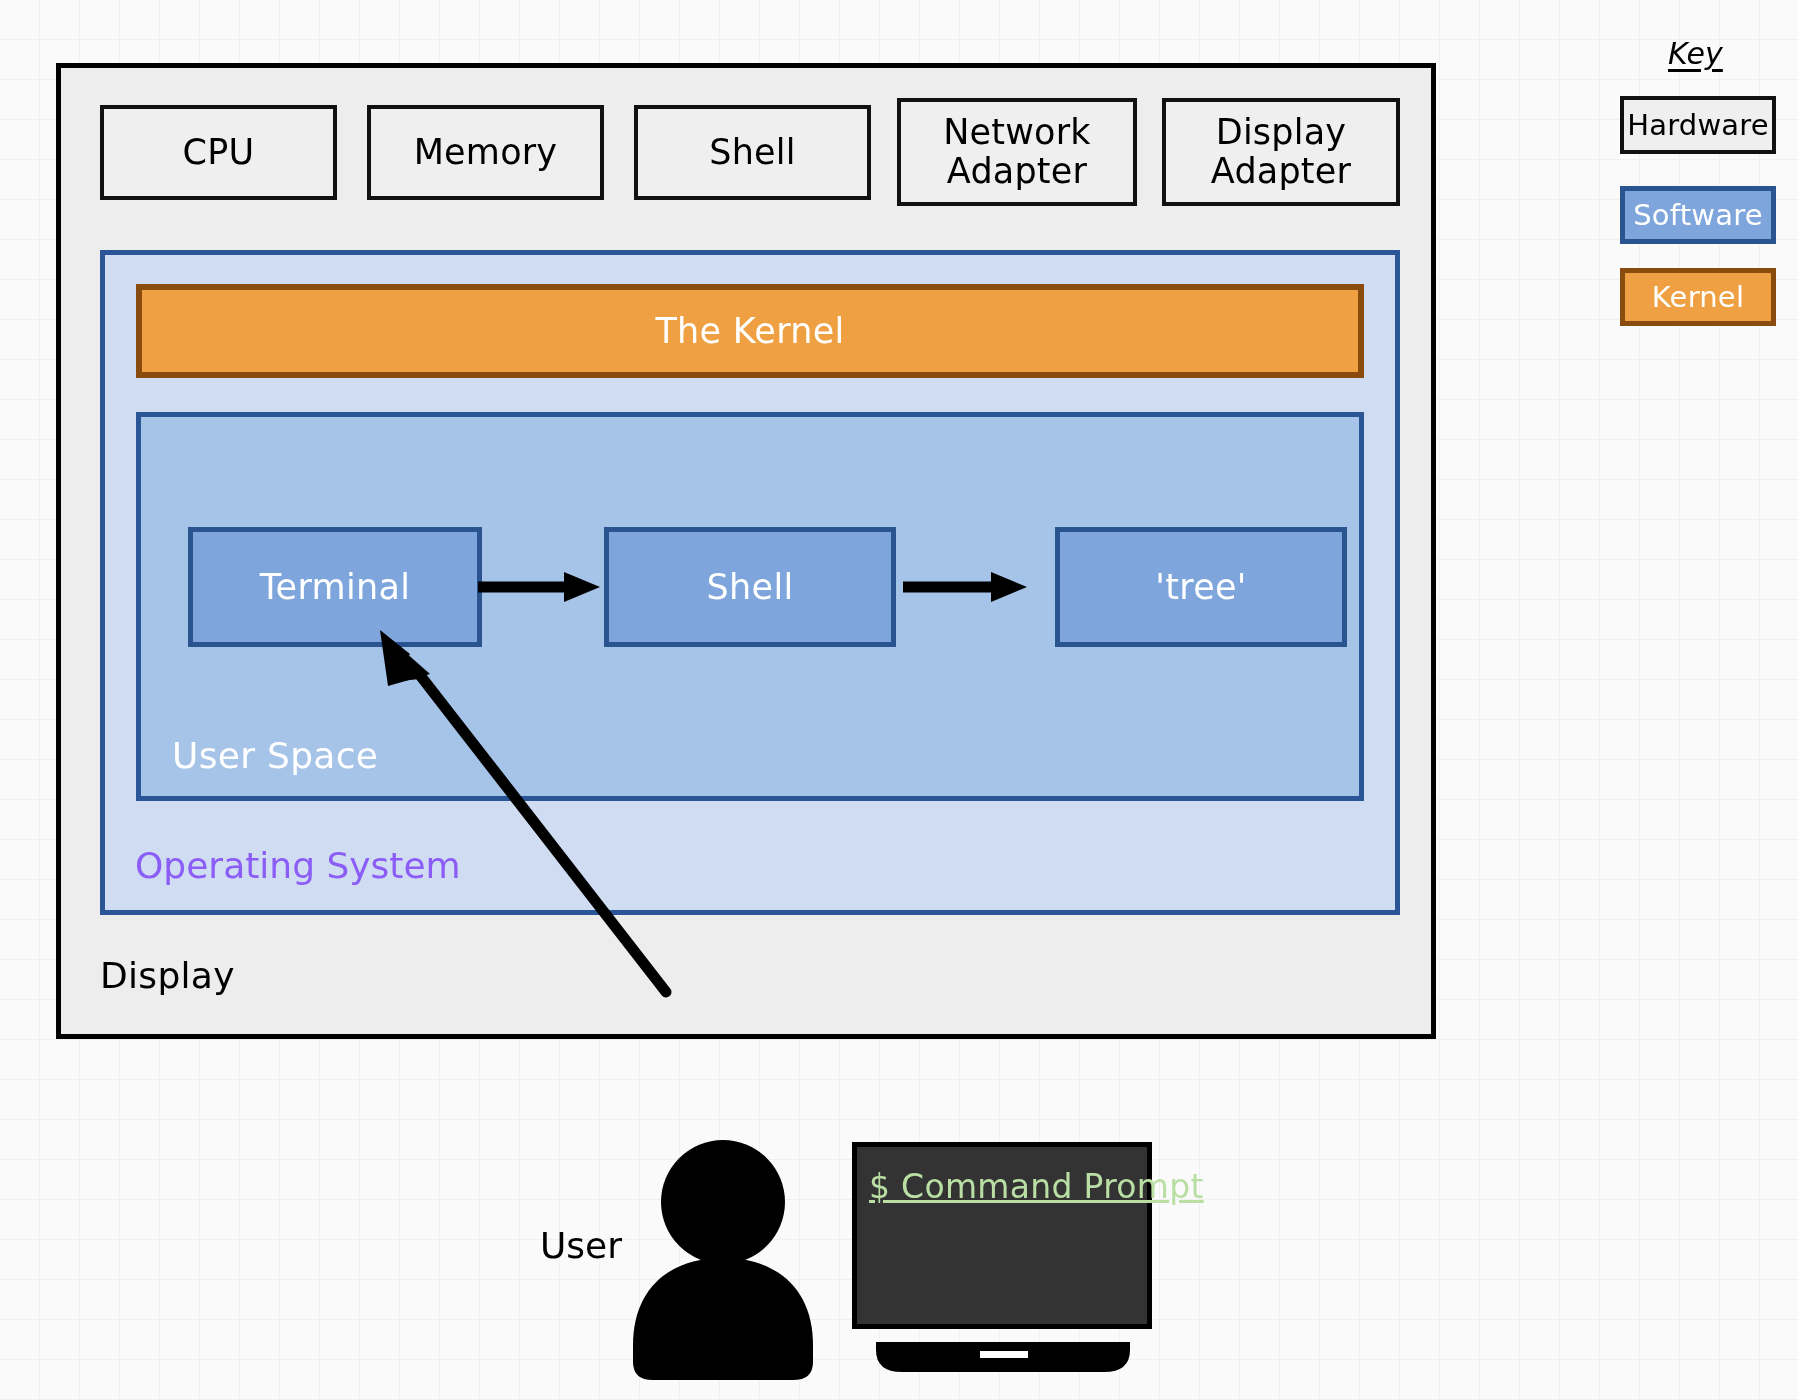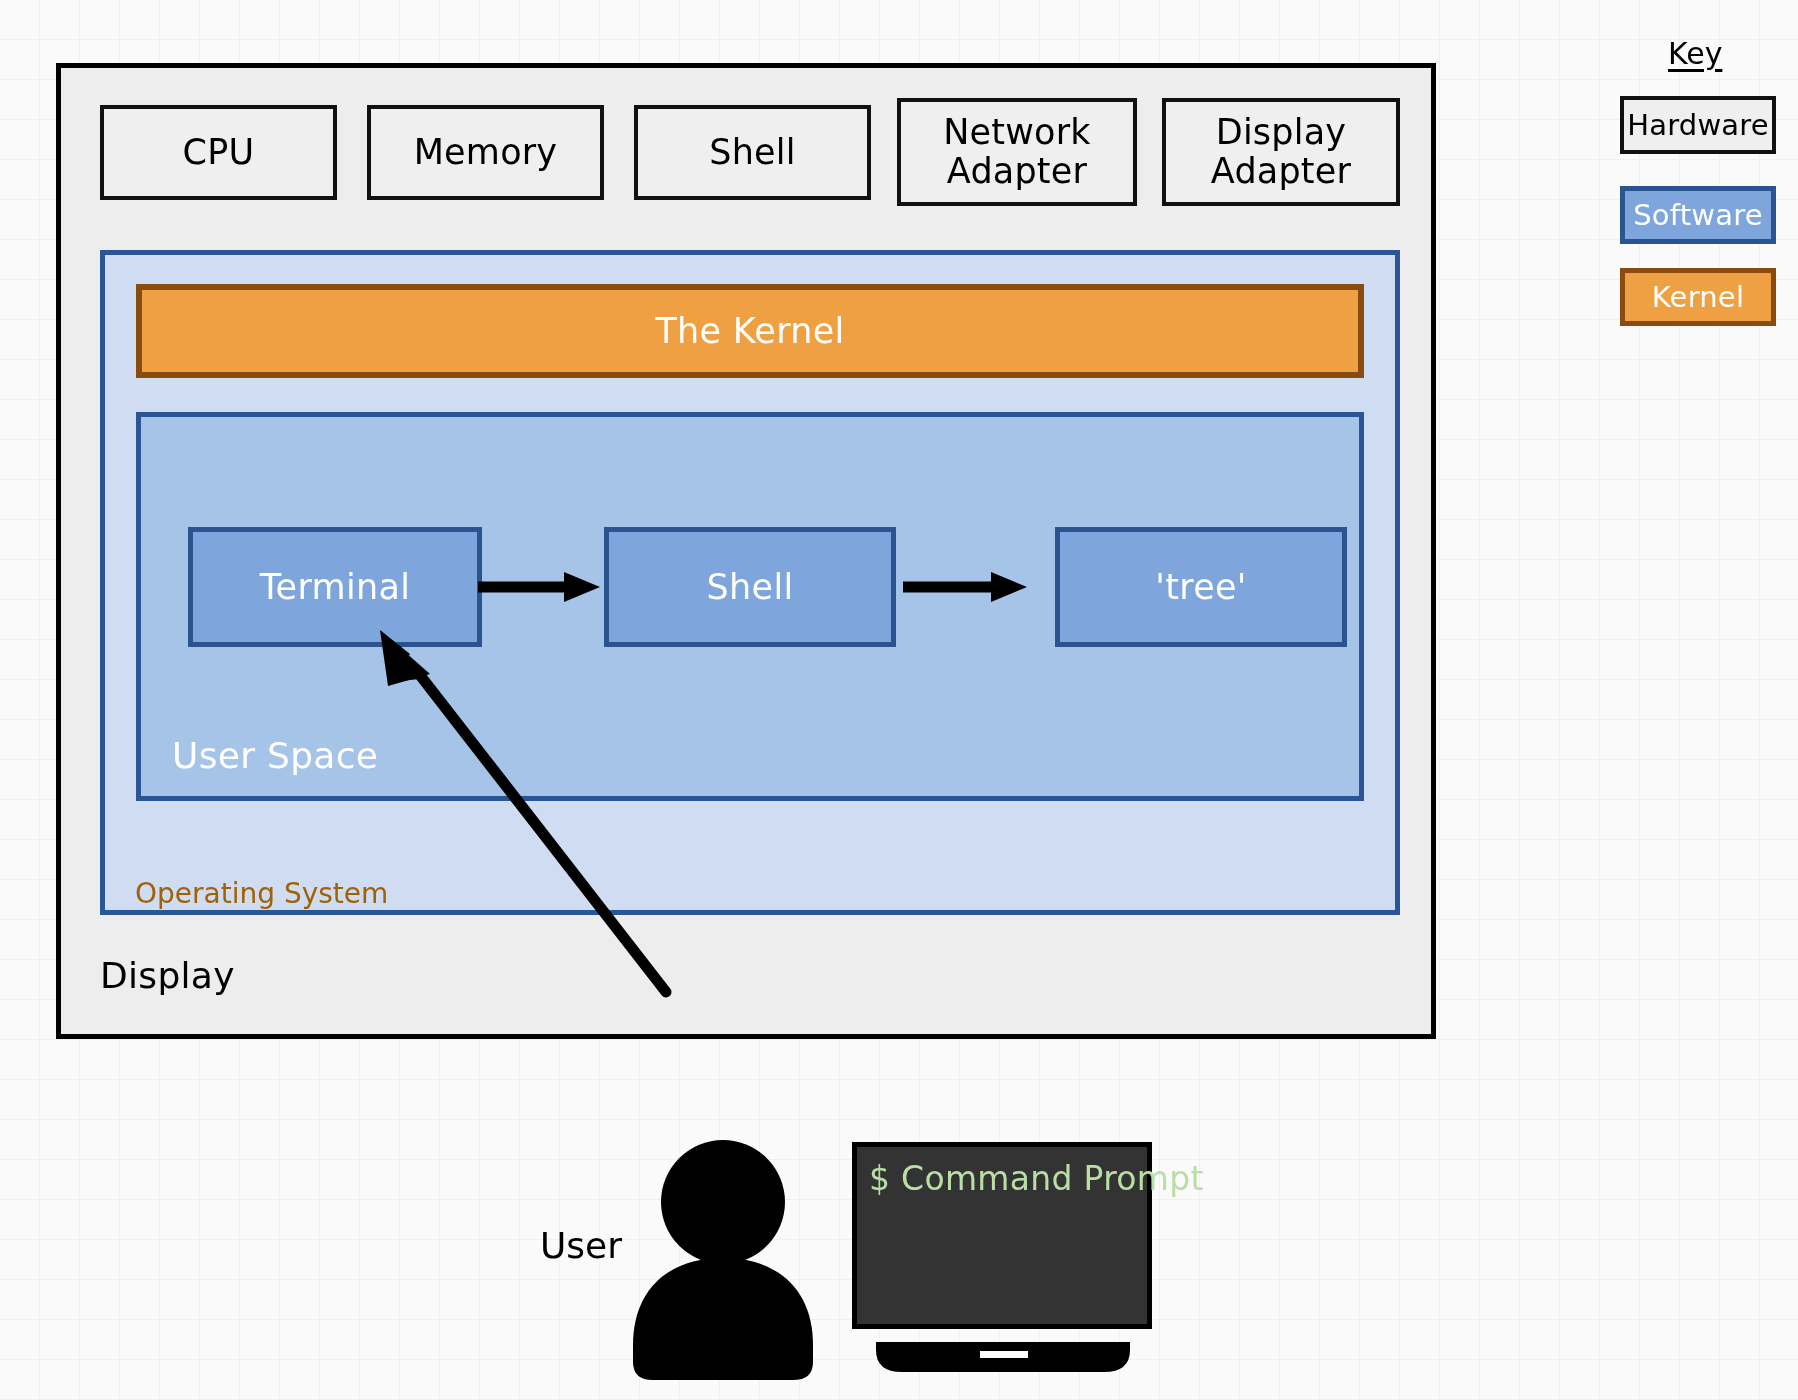--- a/index.html
+++ b/index.html
@@ -51,21 +51,21 @@
   #hw-display  { left: 1162px; width: 238px; top: 98px; height: 108px; }
 
   
   #os-box {
     left: 100px; top: 250px; width: 1300px; height: 665px;
     background: #cfdcf2;
     border: 5px solid #2a5596;
   }
   #os-label {
     left: 135px; top: 845px;
-    font-size: 28px; color: #a16207; margin-top: 32px;
+    font-size: 36px; color: #8b5cf6;
   }
 
   
   #kernel-bar {
     left: 136px; top: 284px; width: 1228px; height: 94px;
     background: #efa042;
     border: 6px solid #8a4b0e;
     display: flex; align-items: center; justify-content: center;
     color: #ffffff; font-size: 35px; letter-spacing: .3px;
   }
@@ -108,31 +108,32 @@
     font-size: 36px; color: #000;
   }
 
   
   #monitor-screen {
     left: 852px; top: 1142px; width: 300px; height: 187px;
     background: #333333;
     border: 5px solid #000000;
   }
   #monitor-text {
-    position: absolute; left: 12px; top: 12px;
+    position: absolute; left: 12px; top: 20px;
     color: #b9dfa4; font-size: 33px; white-space: nowrap;
     letter-spacing: .3px;
+    text-decoration: underline;
   }
   #monitor-stand { left: 876px; top: 1342px; width: 254px; height: 30px; }
 
   
   #key-title {
     left: 1668px; top: 36px;
     font-size: 30px; color: #000;
-    text-decoration: underline; text-underline-offset: 5px;
+    text-decoration: underline; text-underline-offset: 5px; font-style: italic;
   }
   .key-box {
     left: 1620px; width: 156px;
     display: flex; align-items: center; justify-content: center;
     font-size: 29px; letter-spacing: .2px;
   }
   #key-hardware {
     top: 96px; height: 58px;
     background: #efefef; border: 4px solid #111; color: #000;
   }

